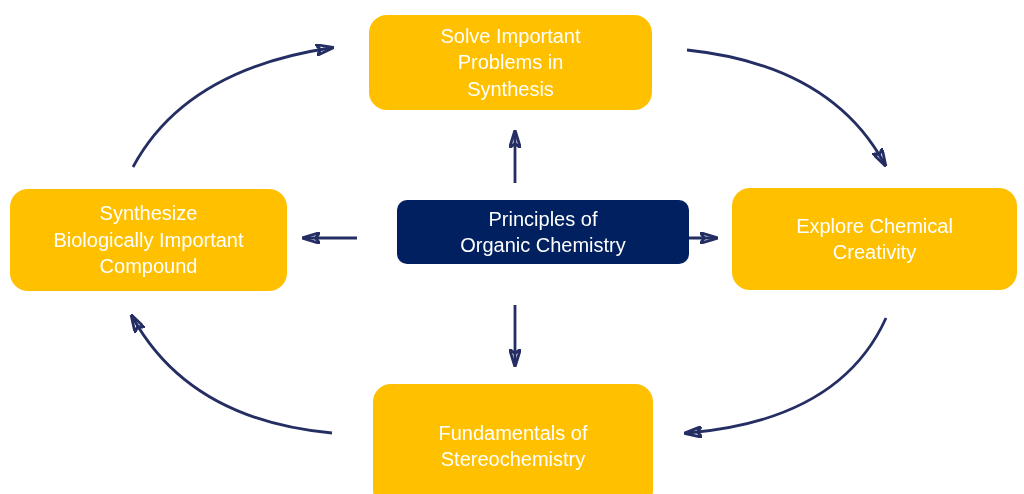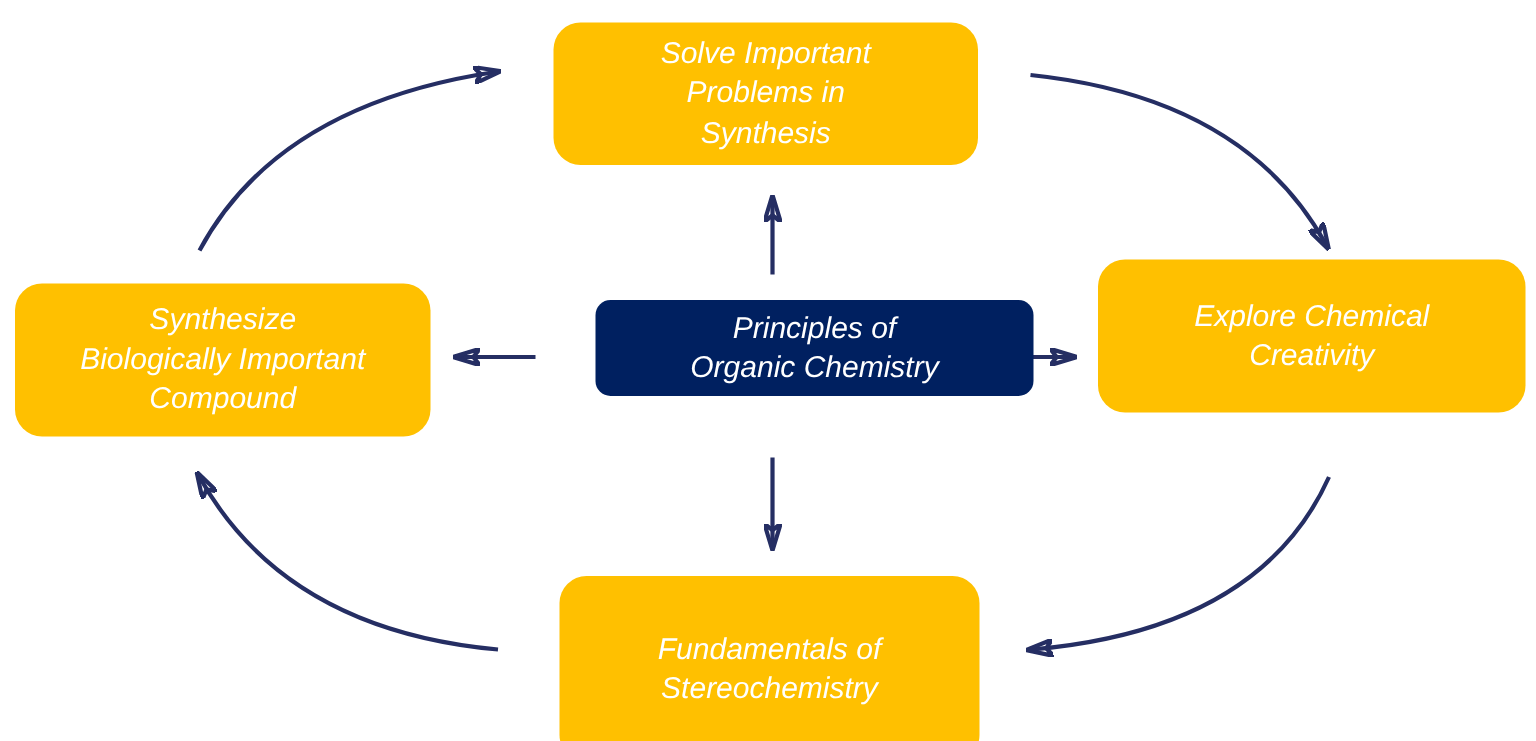--- a/index.html
+++ b/index.html
@@ -16,32 +16,31 @@
     display: flex;
     align-items: center;
     justify-content: center;
     text-align: center;
     color: #ffffff;
     font-size: 20px;
     line-height: 1.32;
     white-space: pre-line;
     box-sizing: border-box;
     padding: 16px 10px;
-    font-style: italic;
   }
   .node--outer {
     background: #FFC000;
     border-radius: 18px;
   }
   .node--center {
     background: #002060;
     border-radius: 10px;
   }
   .node--top    { left: 369px; top: 15px;  width: 283px; height: 95px;  }
-  .node--right  { left: 732px; top: 173px; width: 285px; height: 102px; }
+  .node--right  { left: 732px; top: 188px; width: 285px; height: 102px; }
   .node--bottom { left: 373px; top: 384px; width: 280px; height: 124px;  }
   .node--left   { left: 10px;  top: 189px; width: 277px; height: 102px; }
   .node--mid    { left: 350px; top: 200px; width: 292px; height: 64px; margin-left: 47px;  }
   svg.arrows {
     position: absolute;
     left: 0; top: 0;
     width: 1024px;
     height: 494px;
     pointer-events: none;
   }

